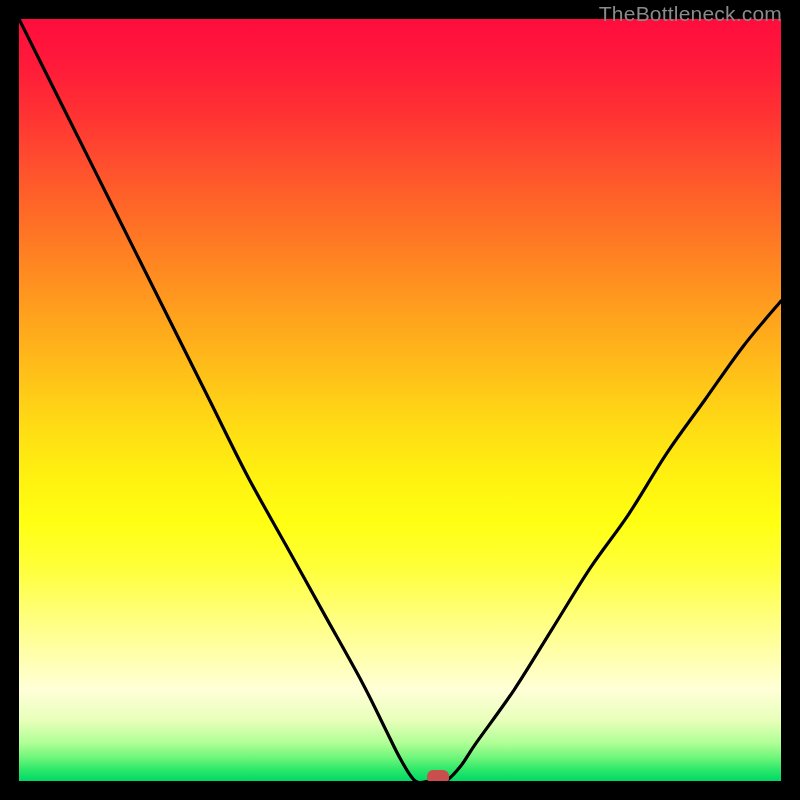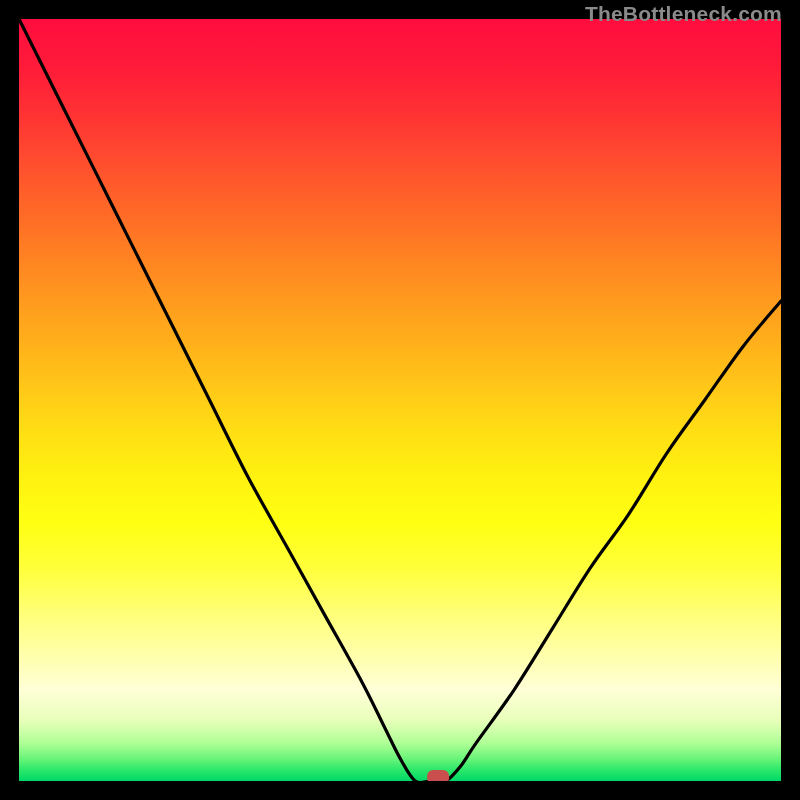--- a/index.html
+++ b/index.html
@@ -68,21 +68,21 @@
     stroke-width: 3.2;
     stroke-linecap: round;
   }
   .watermark {
     position: absolute;
     top: 2px;
     right: 18px;
     color: #8a8a8a;
     font-size: 21px;
     letter-spacing: 0.2px;
-    font-weight: 700;
+    font-weight: 400;
   }
 </style>
 </head>
 <body>
 
 <div class="outer">
 
   <div class="plot-area">
     <div class="gradient-bg"></div>
 

